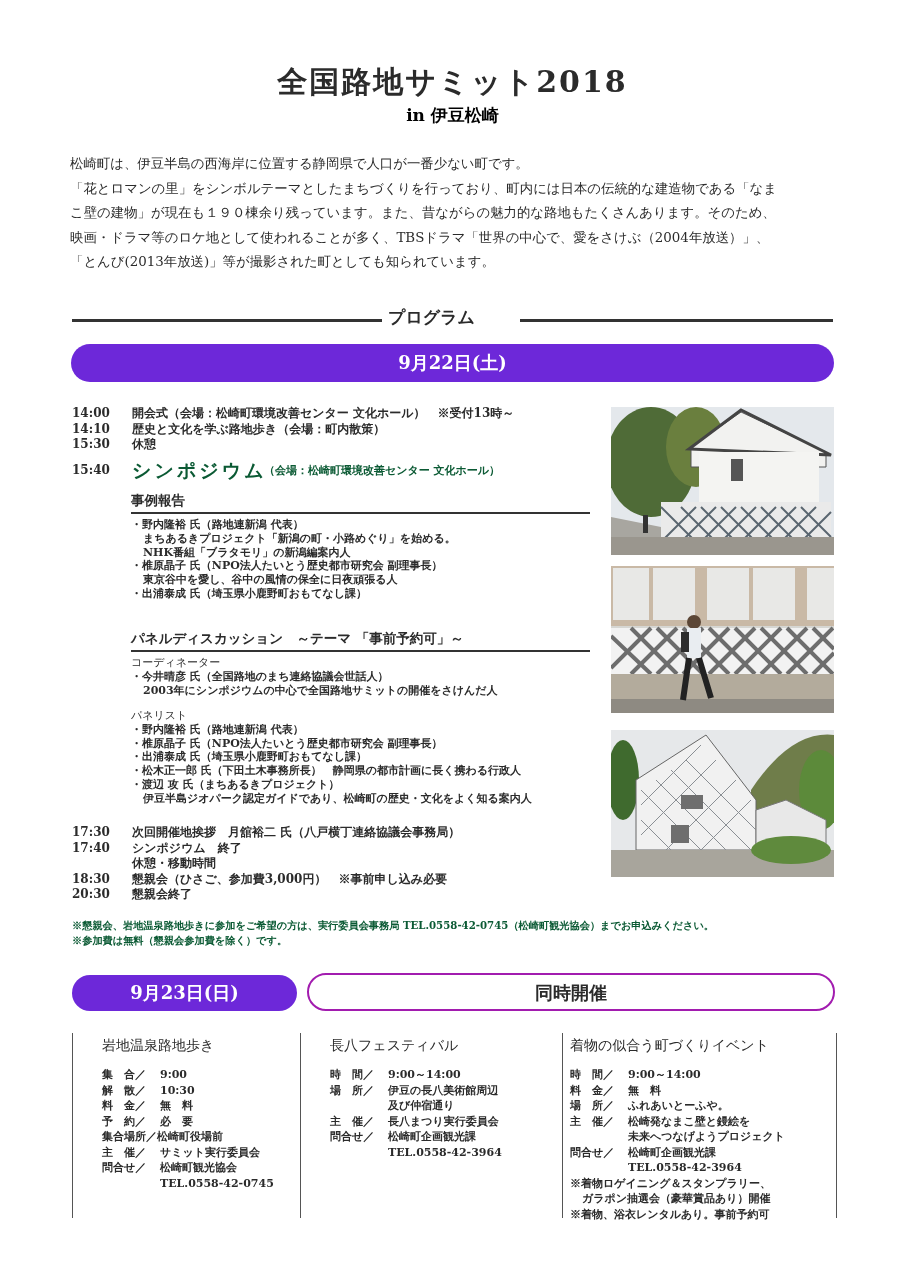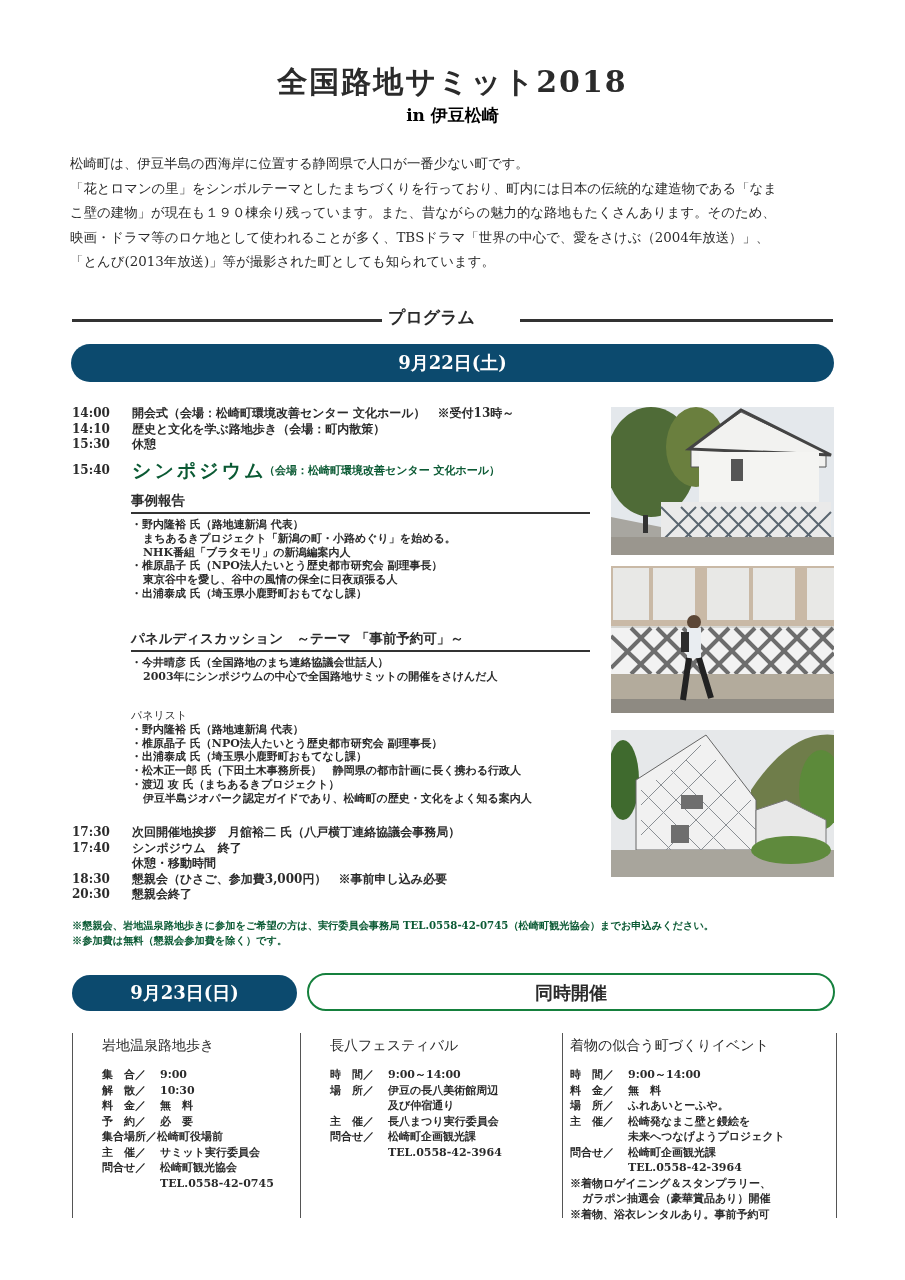--- a/index.html
+++ b/index.html
@@ -14,26 +14,26 @@
     .intro { position: absolute; top: 152px; left: 70px; width: 765px; font-size: 13.4px; line-height: 24.5px; color: #2b2b2b; }
     .intro p { white-space: nowrap; }
 
     .prog-divider { position: absolute; top: 306px; left: 70px; width: 765px; height: 26px; }
     .prog-divider .line { position: absolute; top: 13px; height: 3px; background: #333; }
     .prog-divider .line.l { left: 2px; width: 310px; }
     .prog-divider .line.r { left: 450px; width: 313px; }
     .prog-divider .label { position: absolute; left: 318px; width: 130px; top: 0; text-align: left;
       font-size: 17px; font-weight: bold; color: #2b2b2b; }
 
-    .day-bar { position: absolute; background: #0c4a6e; color: #fff; border-radius: 20px;
+    .day-bar { position: absolute; background: #6d28d9; color: #fff; border-radius: 20px;
       text-align: center; font-weight: bold; }
     .day1 { top: 344px; left: 71px; width: 763px; height: 38px; line-height: 38px; font-size: 18px; }
     .day2 { top: 975px; left: 72px; width: 225px; height: 36px; line-height: 36px; font-size: 18px; }
     .simul { position: absolute; top: 973px; left: 307px; width: 528px; height: 38px; line-height: 36px;
-      border: 2px solid #15803d; border-radius: 20px; text-align: center; font-size: 18px; font-weight: bold; color: #2b2b2b; }
+      border: 2px solid #a21caf; border-radius: 20px; text-align: center; font-size: 18px; font-weight: bold; color: #2b2b2b; }
 
     .sched { position: absolute; left: 72px; font-size: 12px; color: #2b2b2b; }
     .row { position: relative; height: 15.5px; line-height: 15.5px; white-space: nowrap; }
     .row .t { position: absolute; left: 0; width: 55px; font-weight: bold; }
     .row .d { position: absolute; left: 60px; font-weight: bold; }
 
     .symp-row { position: absolute; top: 458px; left: 72px; white-space: nowrap; height: 22px; }
     .symp-row .t { position: absolute; left: 0; top: 5px; font-size: 12px; font-weight: bold; }
     .symp-row .big { position: absolute; left: 60px; top: 0; font-size: 19px; font-weight: bold; color: #0b5a34; letter-spacing: 3px; }
     .symp-row .venue { position: absolute; left: 192px; top: 5px; font-size: 11px; font-weight: bold; color: #0b5a34; }
@@ -113,20 +113,21 @@
   <div class="ind">まちあるきプロジェクト「新潟の町・小路めぐり」を始める。</div>
   <div class="ind">NHK番組「ブラタモリ」の新潟編案内人</div>
   <div>・椎原晶子 氏（NPO法人たいとう歴史都市研究会 副理事長）</div>
   <div class="ind">東京谷中を愛し、谷中の風情の保全に日夜頑張る人</div>
   <div>・出浦泰成 氏（埼玉県小鹿野町おもてなし課）</div>
 </div>
 
 <div class="sub-h" style="top:630px;">パネルディスカッション　～テーマ 「事前予約可」～</div>
 <div class="sub-line" style="top:650px;"></div>
 <div class="block" style="top:656px;">
+  <div class="lbl">コーディネーター</div>
   <div>・今井晴彦 氏（全国路地のまち連絡協議会世話人）</div>
   <div class="ind">2003年にシンポジウムの中心で全国路地サミットの開催をさけんだ人</div>
 </div>
 <div class="block" style="top:709px;">
   <div class="lbl">パネリスト</div>
   <div>・野内隆裕 氏（路地連新潟 代表）</div>
   <div>・椎原晶子 氏（NPO法人たいとう歴史都市研究会 副理事長）</div>
   <div>・出浦泰成 氏（埼玉県小鹿野町おもてなし課）</div>
   <div>・松木正一郎 氏（下田土木事務所長）　静岡県の都市計画に長く携わる行政人</div>
   <div>・渡辺 攻 氏（まちあるきプロジェクト）</div>

